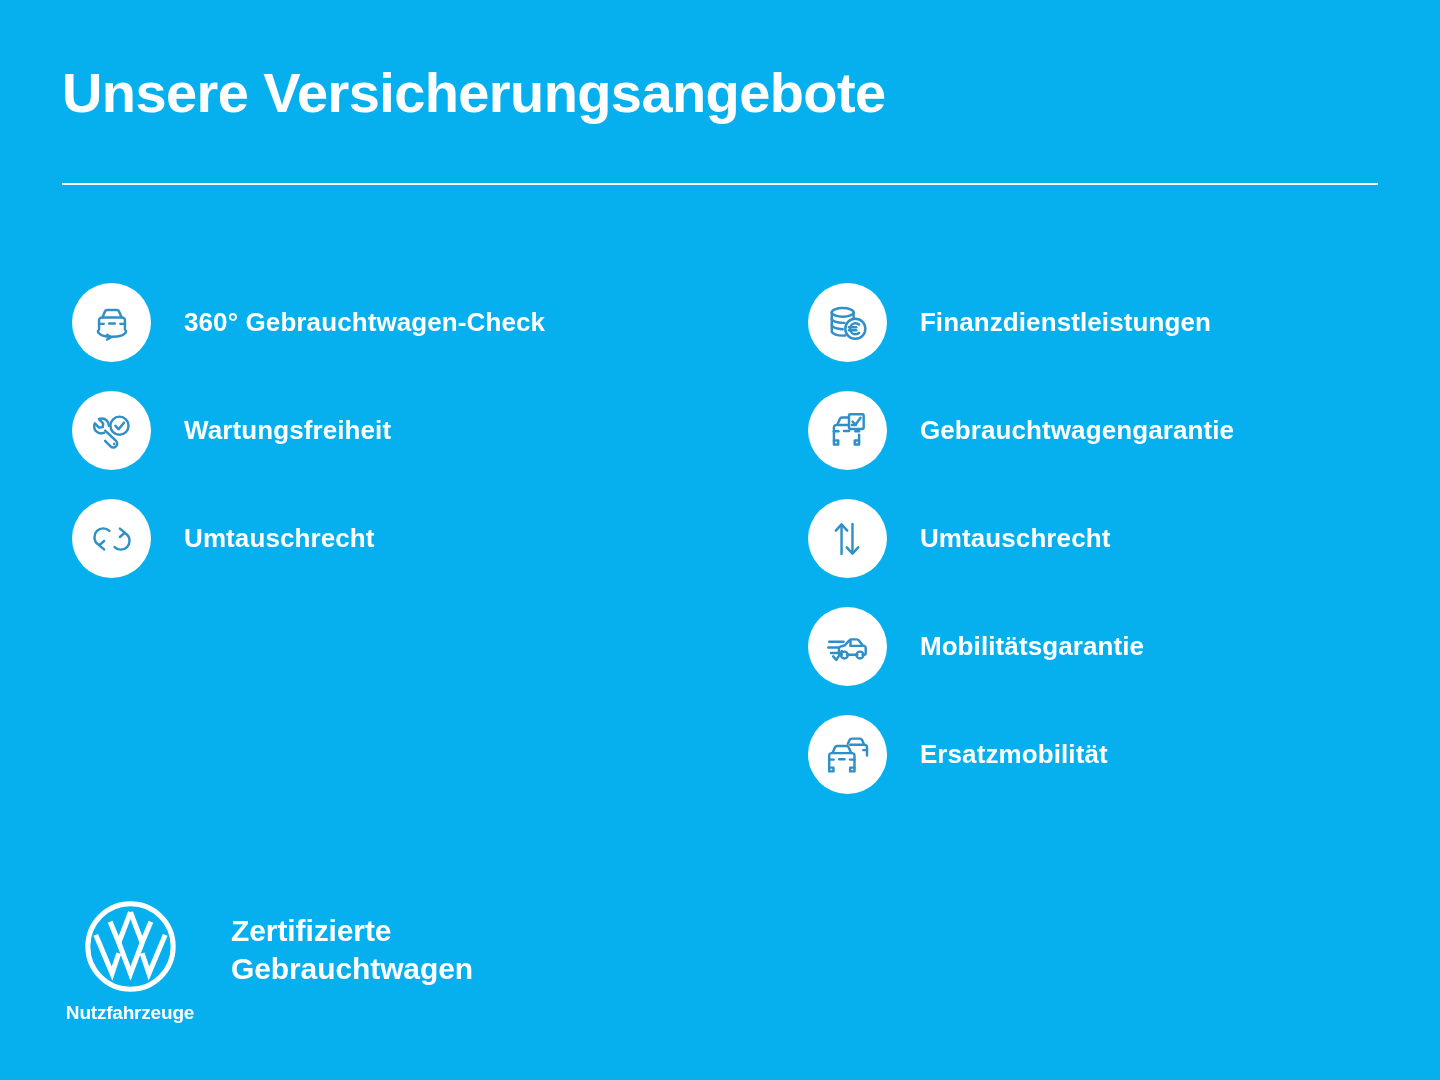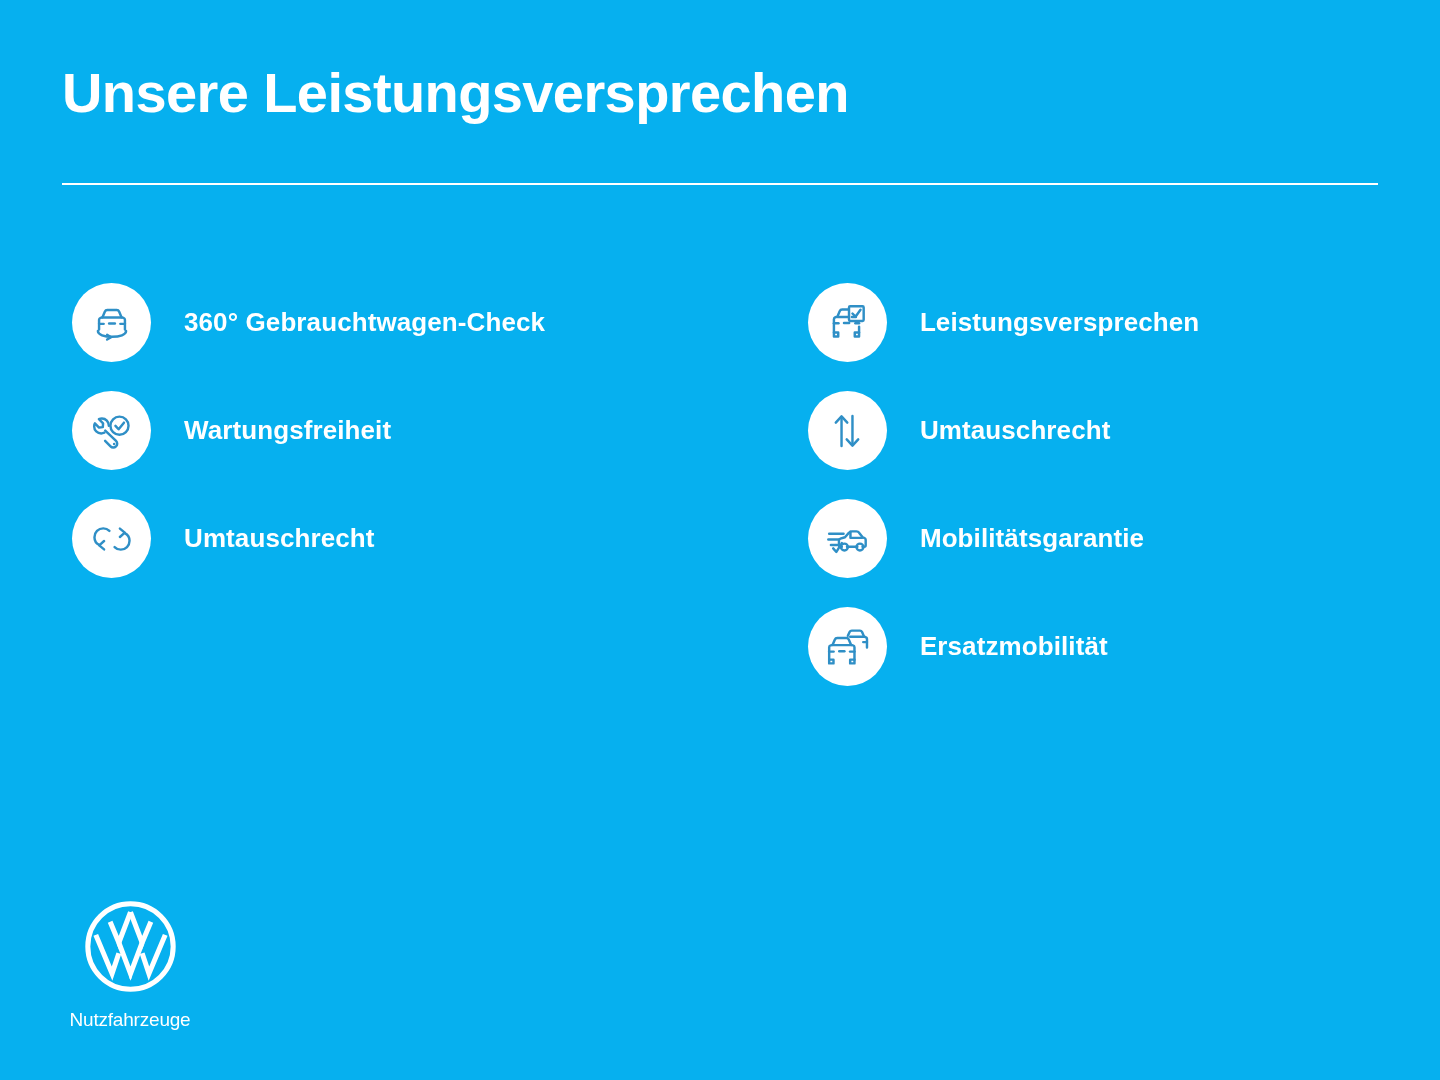--- a/index.html
+++ b/index.html
@@ -124,23 +124,23 @@
     display: block;
   }
   .vw-logo * {
     stroke: #ffffff;
     fill: none;
     stroke-width: 5.2;
     stroke-linecap: butt;
     stroke-linejoin: miter;
   }
   .brand-sub {
-    margin-top: 14px;
+    margin-top: 7px;
     font-size: 19px;
-    font-weight: normal;
+    font-weight: bold;
     color: #ffffff;
     letter-spacing: -0.2px;
     white-space: nowrap;
   }
   .brand-claim {
     margin-left: 43px;
     margin-top: 14px;
     font-size: 30px;
     font-weight: bold;
     color: #ffffff;
@@ -151,21 +151,21 @@
     display: block;
     white-space: nowrap;
   }
 </style>
 </head>
 <body>
 
 <div class="slide">
 
   <div class="header">
-    <h1 class="page-title">Unsere Leistungsversprechen</h1>
+    <h1 class="page-title">Unsere Versicherungsangebote</h1>
     <div class="title-rule"></div>
   </div>
 
   <div class="features">
 
     <div class="col left">
 
       <div class="feature">
         <div class="icon-badge">
           <svg viewBox="0 0 32 32">
@@ -205,38 +205,54 @@
             <path d="M21.5 14.6 L24.9 11.6 L21.5 8.8"></path>
           </svg>
         </div>
         <div class="feature-label">Umtauschrecht</div>
       </div>
 
     </div>
 
     <div class="col right">
 
+      <div class="feature">
+        <div class="icon-badge">
+          <svg viewBox="0 0 32 32">
+            <ellipse cx="13" cy="8.6" rx="7.6" ry="3"></ellipse>
+            <path d="M5.4 8.6 L5.4 21.8 C5.4 23.4 8.8 24.8 13 24.8 C13.6 24.8 14.2 24.7 14.8 24.7"></path>
+            <path d="M20.6 8.6 L20.6 12.6"></path>
+            <path d="M5.4 12.9 C5.4 14.6 8.8 15.9 13 15.9 C13.4 15.9 13.8 15.9 14.2 15.9"></path>
+            <path d="M5.4 17.3 C5.4 19 8.8 20.3 13 20.3"></path>
+            <circle cx="21.8" cy="20" r="7"></circle>
+            <path d="M24.4 17.2 C23.8 16.6 22.9 16.2 21.9 16.2 C19.8 16.2 18.2 17.9 18.2 20 C18.2 22.1 19.8 23.8 21.9 23.8 C22.9 23.8 23.8 23.4 24.4 22.8"></path>
+            <path d="M17.4 19 L22.4 19"></path>
+            <path d="M17.4 21.1 L22.4 21.1"></path>
+          </svg>
+        </div>
+        <div class="feature-label">Finanzdienstleistungen</div>
+      </div>
 
       <div class="feature">
         <div class="icon-badge">
           <svg viewBox="0 0 32 32">
             <path d="M16.6 6.6 L12.6 6.6 C11.8 6.6 11.2 7.1 10.9 7.8 L9.3 11.6 L7.9 12 C7.3 12.2 6.9 12.7 6.9 13.4 L6.9 22.6"></path>
             <path d="M24.4 18.6 L24.4 22.6"></path>
             <path d="M9.3 11.8 L16.6 11.8"></path>
             <path d="M19.4 11.8 L22.2 11.8"></path>
             <path d="M6.9 16.2 L10.1 16.2"></path>
             <path d="M21.8 16.2 L24.4 16.2"></path>
             <path d="M13.9 16 L17.5 16"></path>
             <path d="M6.9 22.6 L9.9 22.6 L9.9 25.4 L6.9 25.4 Z"></path>
             <path d="M21.4 22.6 L24.4 22.6 L24.4 25.4 L21.4 25.4 Z"></path>
             <rect x="17.4" y="4.4" width="10.2" height="10.2" rx="0.8"></rect>
             <path d="M19.8 9.4 L21.9 11.6 L25.4 6.8"></path>
           </svg>
         </div>
-        <div class="feature-label">Leistungsversprechen</div>
+        <div class="feature-label">Gebrauchtwagengarantie</div>
       </div>
 
       <div class="feature">
         <div class="icon-badge">
           <svg viewBox="0 0 32 32">
             <path d="M12.2 26.4 L12.2 6.2"></path>
             <path d="M8.2 10.2 L12.2 5.8 L16.2 10.2"></path>
             <path d="M19.8 5.6 L19.8 25.8"></path>
             <path d="M15.8 21.8 L19.8 26.2 L23.8 21.8"></path>
           </svg>
@@ -288,15 +304,19 @@
         <circle cx="50" cy="50" r="44"></circle>
         <path d="M50 14.5 L38 46 L29 24.5"></path>
         <path d="M50 14.5 L62 46 L71 24.5"></path>
         <path d="M38 46 L50 78 L62 46"></path>
         <path d="M14.2 38 L31 78 L38 57"></path>
         <path d="M85.8 38 L69 78 L62 57"></path>
         <path d="M49 80.5 L51 80.5"></path>
       </svg>
       <div class="brand-sub">Nutzfahrzeuge</div>
     </div>
+    <div class="brand-claim">
+      <span>Zertifizierte</span>
+      <span>Gebrauchtwagen</span>
+    </div>
   </div>
 
 </div>
 
 </body></html>

